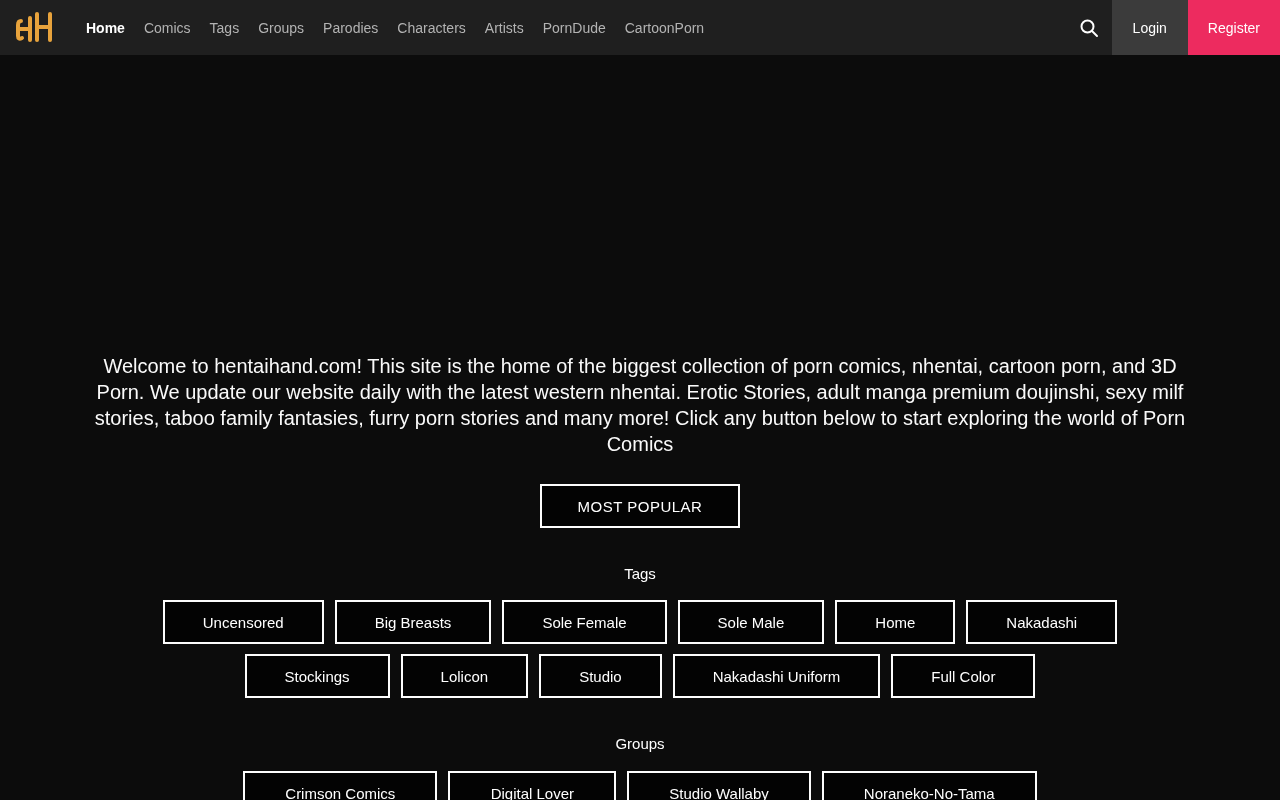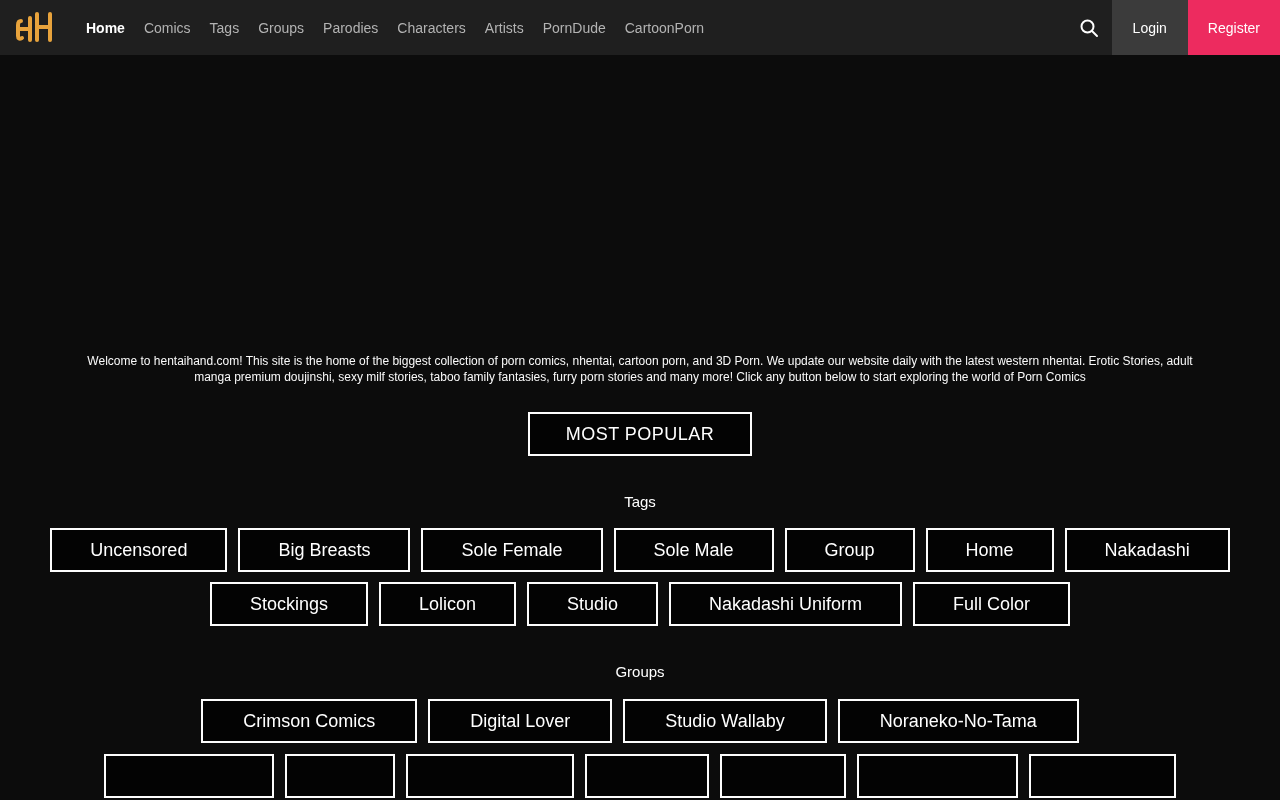--- a/index.html
+++ b/index.html
@@ -41,22 +41,22 @@
     color: #ffffff;
     cursor: pointer;
   }
   .login-btn { background: #3b3b3b; padding: 0 21px; text-align: center; }
   .register-btn { background: #ed2b5f; padding: 0 20px; }
 
   
   .intro {
     margin: 298px auto 12px;
     width: 1110px;
-    font-size: 12px;
-    line-height: 16px;
+    font-size: 20px;
+    line-height: 26px;
     text-align: center;
     color: #fafafa;
   }
   .row { display: flex; justify-content: center; gap: 11px; }
   .action-row { margin-top: 27px; gap: 15px; }
   .section-heading {
     font-size: 15px;
     font-weight: 400;
     color: #ffffff;
     text-align: center;
@@ -66,21 +66,21 @@
   .tag-row1 { margin-top: 18px; }
   .tag-row2 { margin-top: 10px; }
   .group-row { margin-top: 19px; }
   .partial-row { margin-top: 11px; }
 
   .btn {
     height: 44px;
     background: #030303;
     border: 2px solid #fdfdfd;
     color: #ffffff;
-    font-size: 18px;
+    font-size: 15px;
     font-family: "Liberation Sans", sans-serif;
     display: flex; align-items: center; justify-content: center;
     cursor: pointer;
     white-space: nowrap;
   }
   .big-btn { padding: 0 36px; letter-spacing: 0.5px; }
   .tag-btn { padding: 0 38px; }
   .group-btn { padding: 0 40px; min-width: 168px; }
   .partial-btn { height: 44px; background: #030303; border: 2px solid #fdfdfd; cursor: pointer; }
 </style>
@@ -135,21 +135,20 @@
     </div>
 
   <h2 class="section-heading tags-heading">Tags</h2>
 
   <div class="row tag-row1">
 
   <button class="btn tag-btn">Uncensored</button>
       <button class="btn tag-btn">Big Breasts</button>
       <button class="btn tag-btn">Sole Female</button>
       <button class="btn tag-btn">Sole Male</button>
-      <button class="btn tag-btn">Group</button>
       <button class="btn tag-btn">Home</button>
       <button class="btn tag-btn">Nakadashi</button>
     </div>
 
   <div class="row tag-row2">
 
   <button class="btn tag-btn">Stockings</button>
       <button class="btn tag-btn">Lolicon</button>
       <button class="btn tag-btn">Studio</button>
       <button class="btn tag-btn">Nakadashi Uniform</button>

